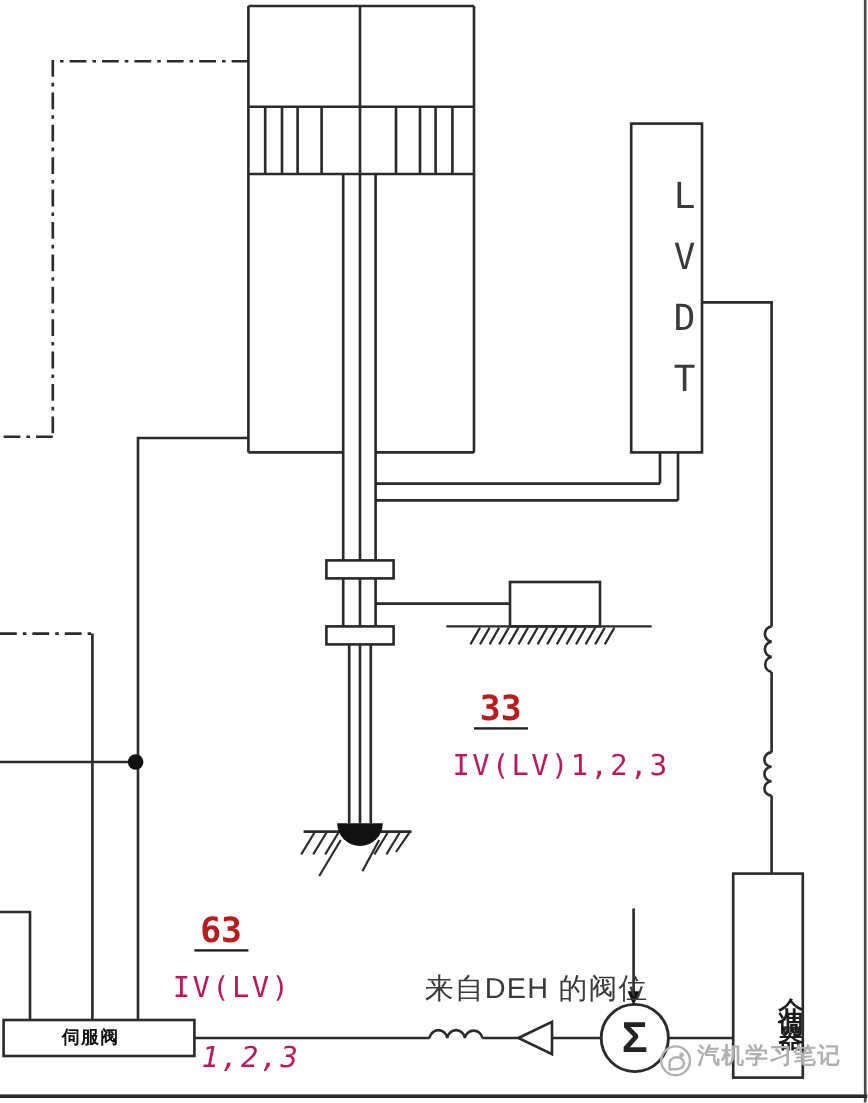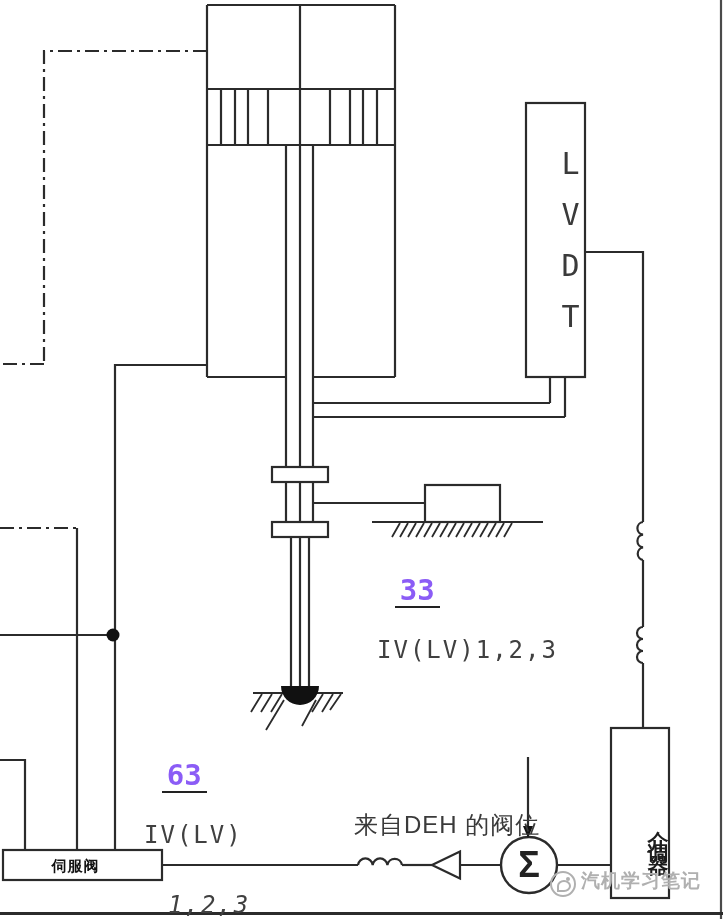--- a/index.html
+++ b/index.html
@@ -19,30 +19,30 @@
   }
   
   .demod{
     left:611px;top:762px;width:58px;height:140px;
     display:flex;justify-content:center;
     font-size:21px;font-weight:700;letter-spacing:12px;color:#1c1c1c;
   }
   .servo{
     left:3px;top:850px;width:145px;height:30px;
     display:flex;align-items:center;justify-content:center;
-    font-size:15px;font-weight:700;color:#111;letter-spacing:1px;
+    font-size:15px;font-weight:700;color:#111;letter-spacing:1px;font-family:Liberation Mono, monospace;
   }
   .tag-num{
     font-family:"DejaVu Sans Mono",monospace;
-    font-size:29px;font-weight:700;color:#8b5cf6;
+    font-size:29px;font-weight:700;color:#b91c1c;
     border-bottom:2.5px solid #222;padding:0 5px 1px 5px;display:inline-block;text-align:center;
   }
   .tag-txt{
     font-family:"DejaVu Sans Mono",monospace;
-    font-size:24px;color:#404040;letter-spacing:2px;margin-top:14px;
+    font-size:24px;color:#be185d;letter-spacing:2px;margin-top:2px;
   }
   .tag33{left:377px;top:560px;}
   .tag95{left:144px;top:745px;}
   .tag95 .indent{margin-left:24px;font-style:italic;}
   .deh{
     left:354px;top:714px;font-size:24px;color:#3a3a3a;line-height:1.85;
     letter-spacing:1px;
   }
   .sigma{
     left:501px;top:837px;width:56px;height:56px;

